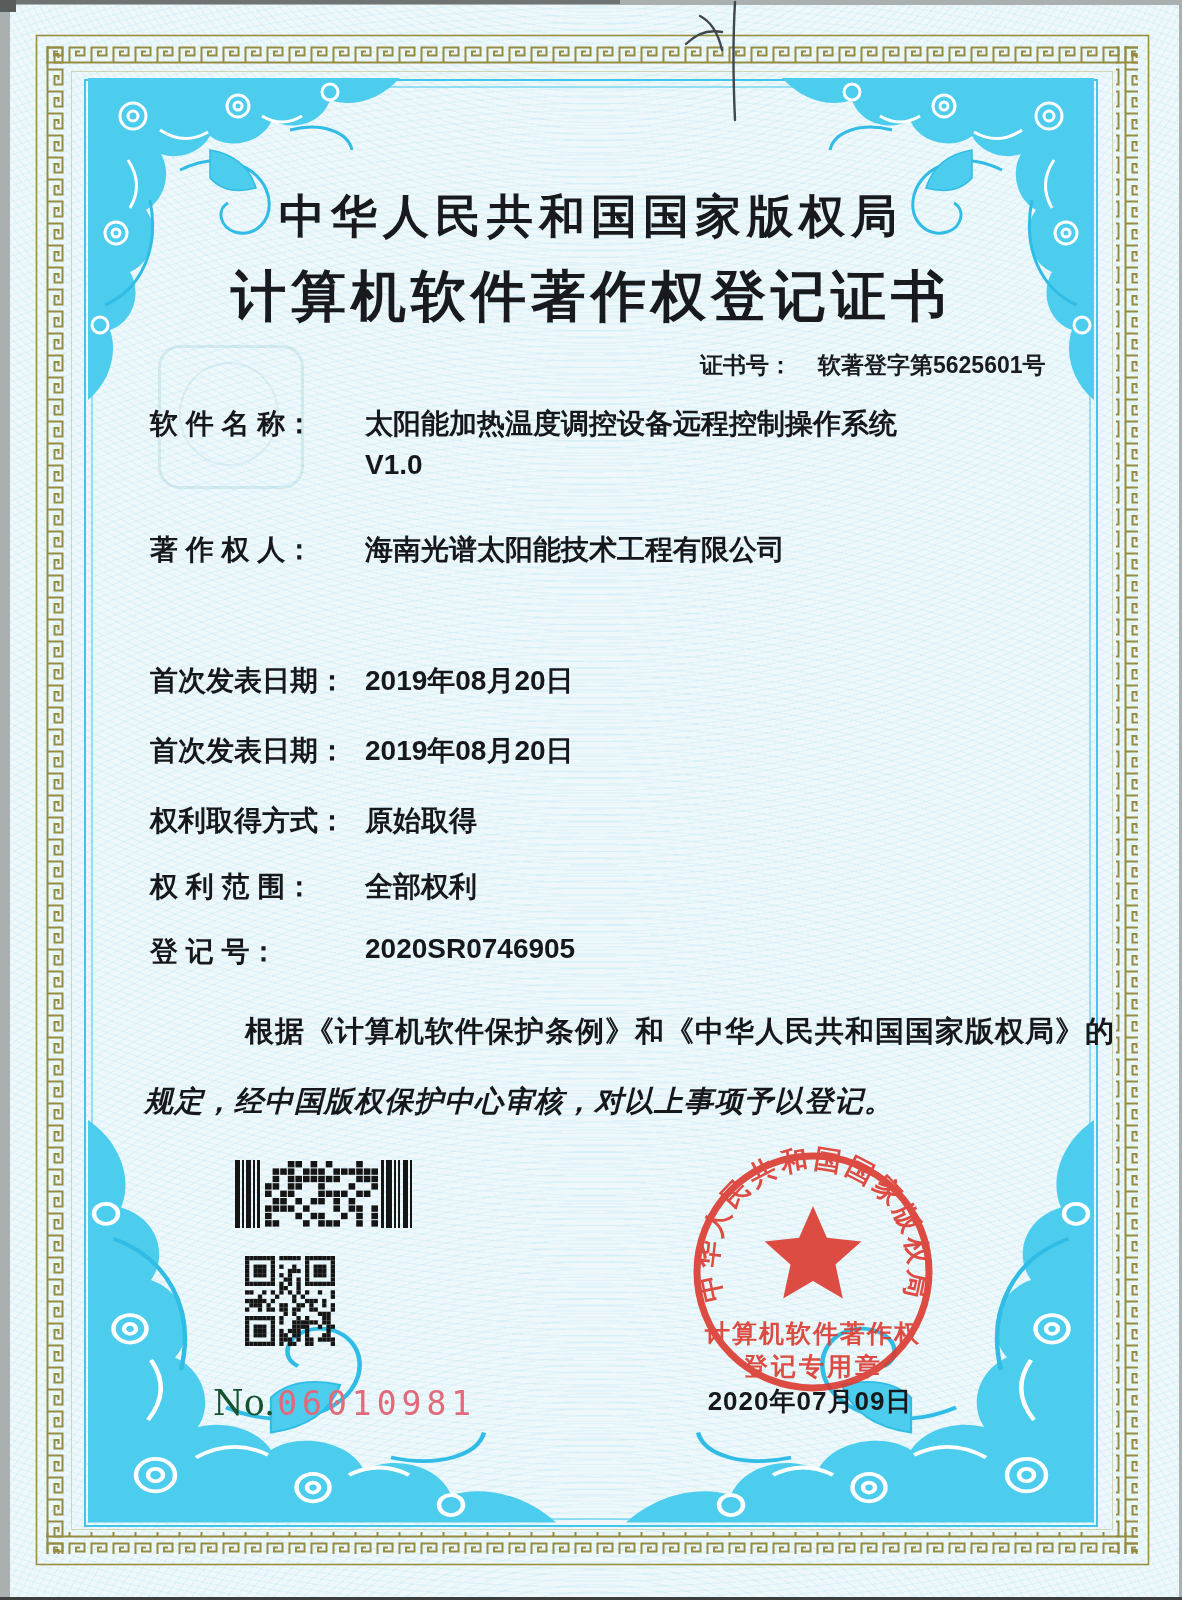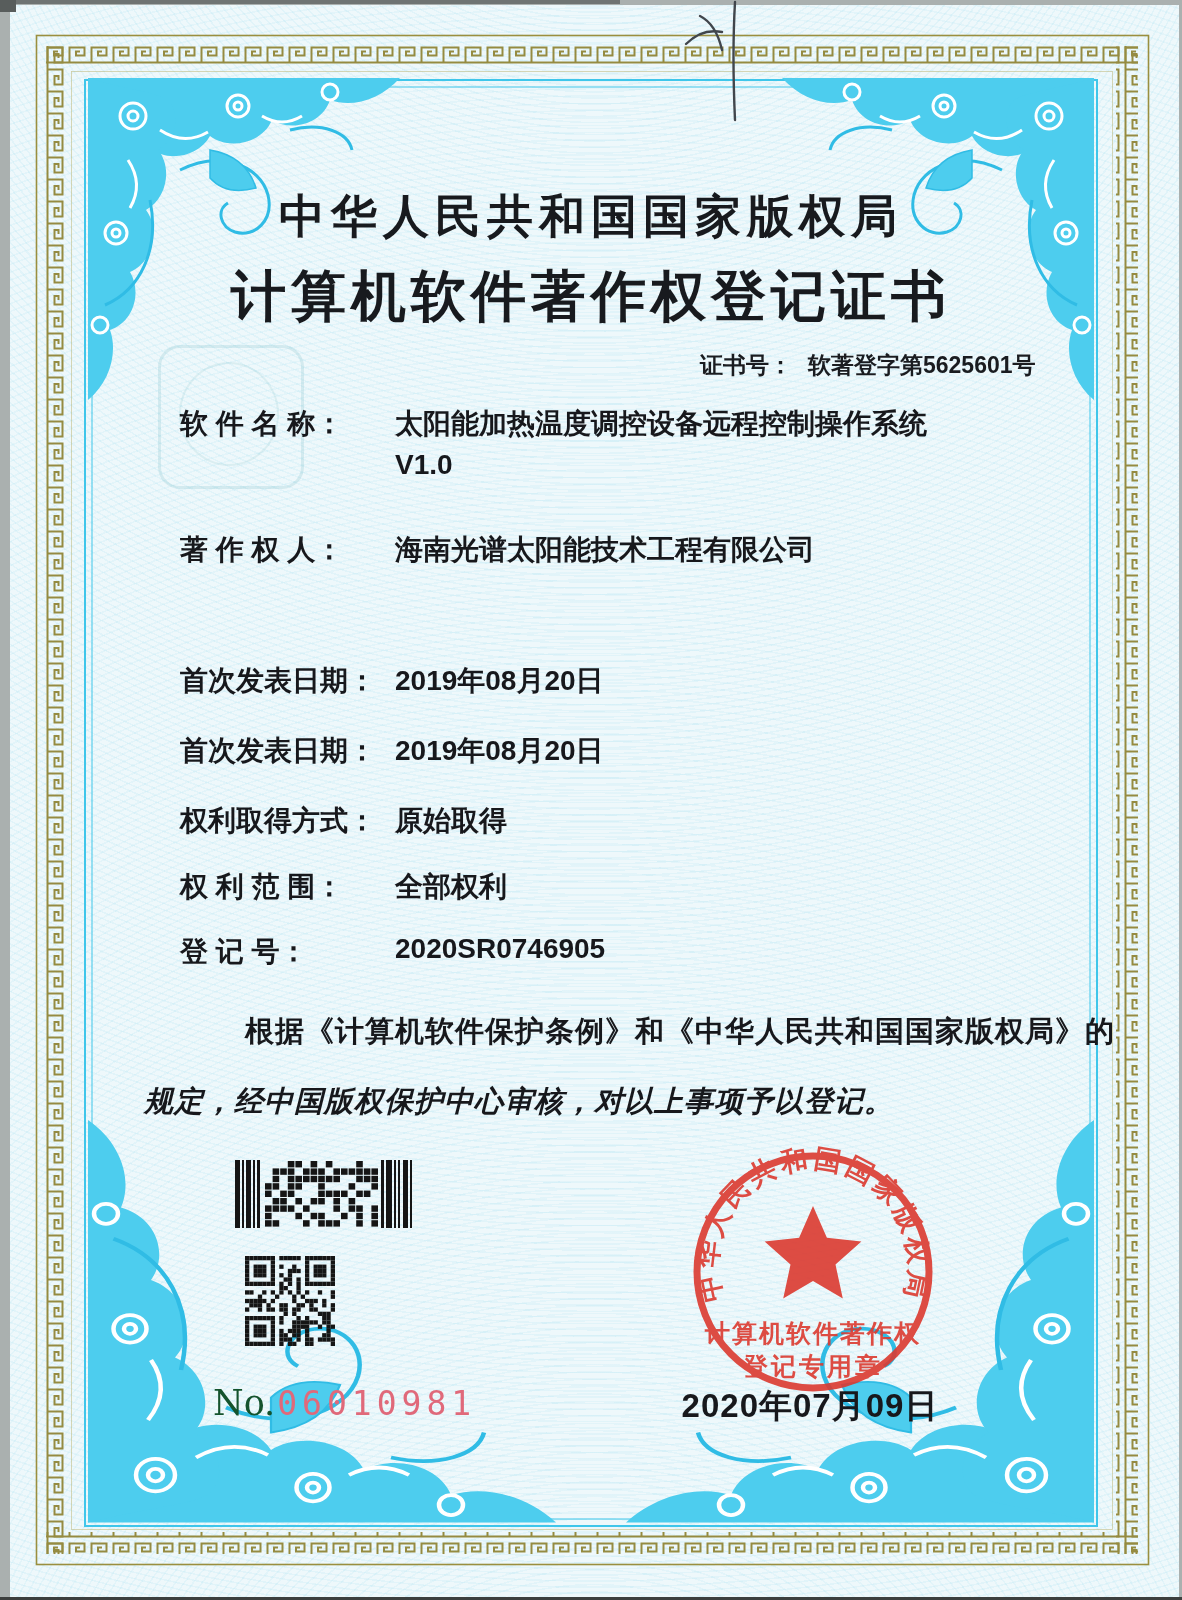--- a/index.html
+++ b/index.html
@@ -21,22 +21,22 @@
   .scan-edge-bottom{position:absolute;left:0;bottom:0;width:100%;height:3px;background:#3c3f3e;}
   svg.layer{position:absolute;left:0;top:0;pointer-events:none;}
   .abs{position:absolute;}
   .cn-title{
     font-family:"DejaVu Serif","Liberation Serif",serif;
     font-weight:700;color:#181a1e;text-align:center;width:100%;
   }
   #title-issuer{top:186px;font-size:46px;letter-spacing:6px;}
   #title-cert{top:260px;font-size:55px;letter-spacing:5px;}
   .certno{top:350px;left:700px;font-size:23px;font-weight:700;color:#1a1c20;}
-  .certno .lbl{margin-right:16px;text-align:center;}
-  .row{position:absolute;left:150px;color:#17181c;font-weight:700;font-size:28px;white-space:nowrap;margin-left:30px;}
+  .certno .lbl{margin-right:26px;text-align:center;}
+  .row{position:absolute;left:150px;color:#17181c;font-weight:700;font-size:28px;white-space:nowrap;}
   .row .val{position:absolute;left:215px;top:0;font-weight:700;}
   .statement{position:absolute;color:#17181c;font-size:29px;font-weight:600;letter-spacing:1px;white-space:nowrap;}
   #stat1{left:245px;top:1012px;}
   #stat2{left:144px;top:1082px;font-style:italic;}
   #watermark{
     left:158px;top:345px;width:140px;height:138px;border:3px solid rgba(120,185,195,.22);
     border-radius:22px;
   }
   #watermark:after{
     content:"";position:absolute;left:18px;top:14px;width:96px;height:100px;border-radius:50%;
@@ -47,21 +47,21 @@
   #serial-line{left:213px;top:1383px;white-space:nowrap;}
   #serial-line .no{
     font-family:"DejaVu Serif","Liberation Serif",serif;font-size:35px;color:#14532d;
   }
   #serial-line .num{
     font-family:"DejaVu Sans Mono","Liberation Mono",monospace;
     font-size:33px;color:#e0697a;letter-spacing:5px;margin-left:2px;
   }
   #issue-date{
     left:660px;top:1384px;width:300px;text-align:center;
-    font-size:33px;font-weight:700;color:#17181c;letter-spacing:1px;
+    font-size:26px;font-weight:700;color:#17181c;letter-spacing:1px;
   }
   #handwriting{left:0;top:0;}
 </style>
 </head>
 <body>
 
 <div id="paper"></div>
 <div class="scan-edge-top"></div>
 <div class="scan-edge-corner"></div>
 <div class="scan-edge-bottom"></div>

